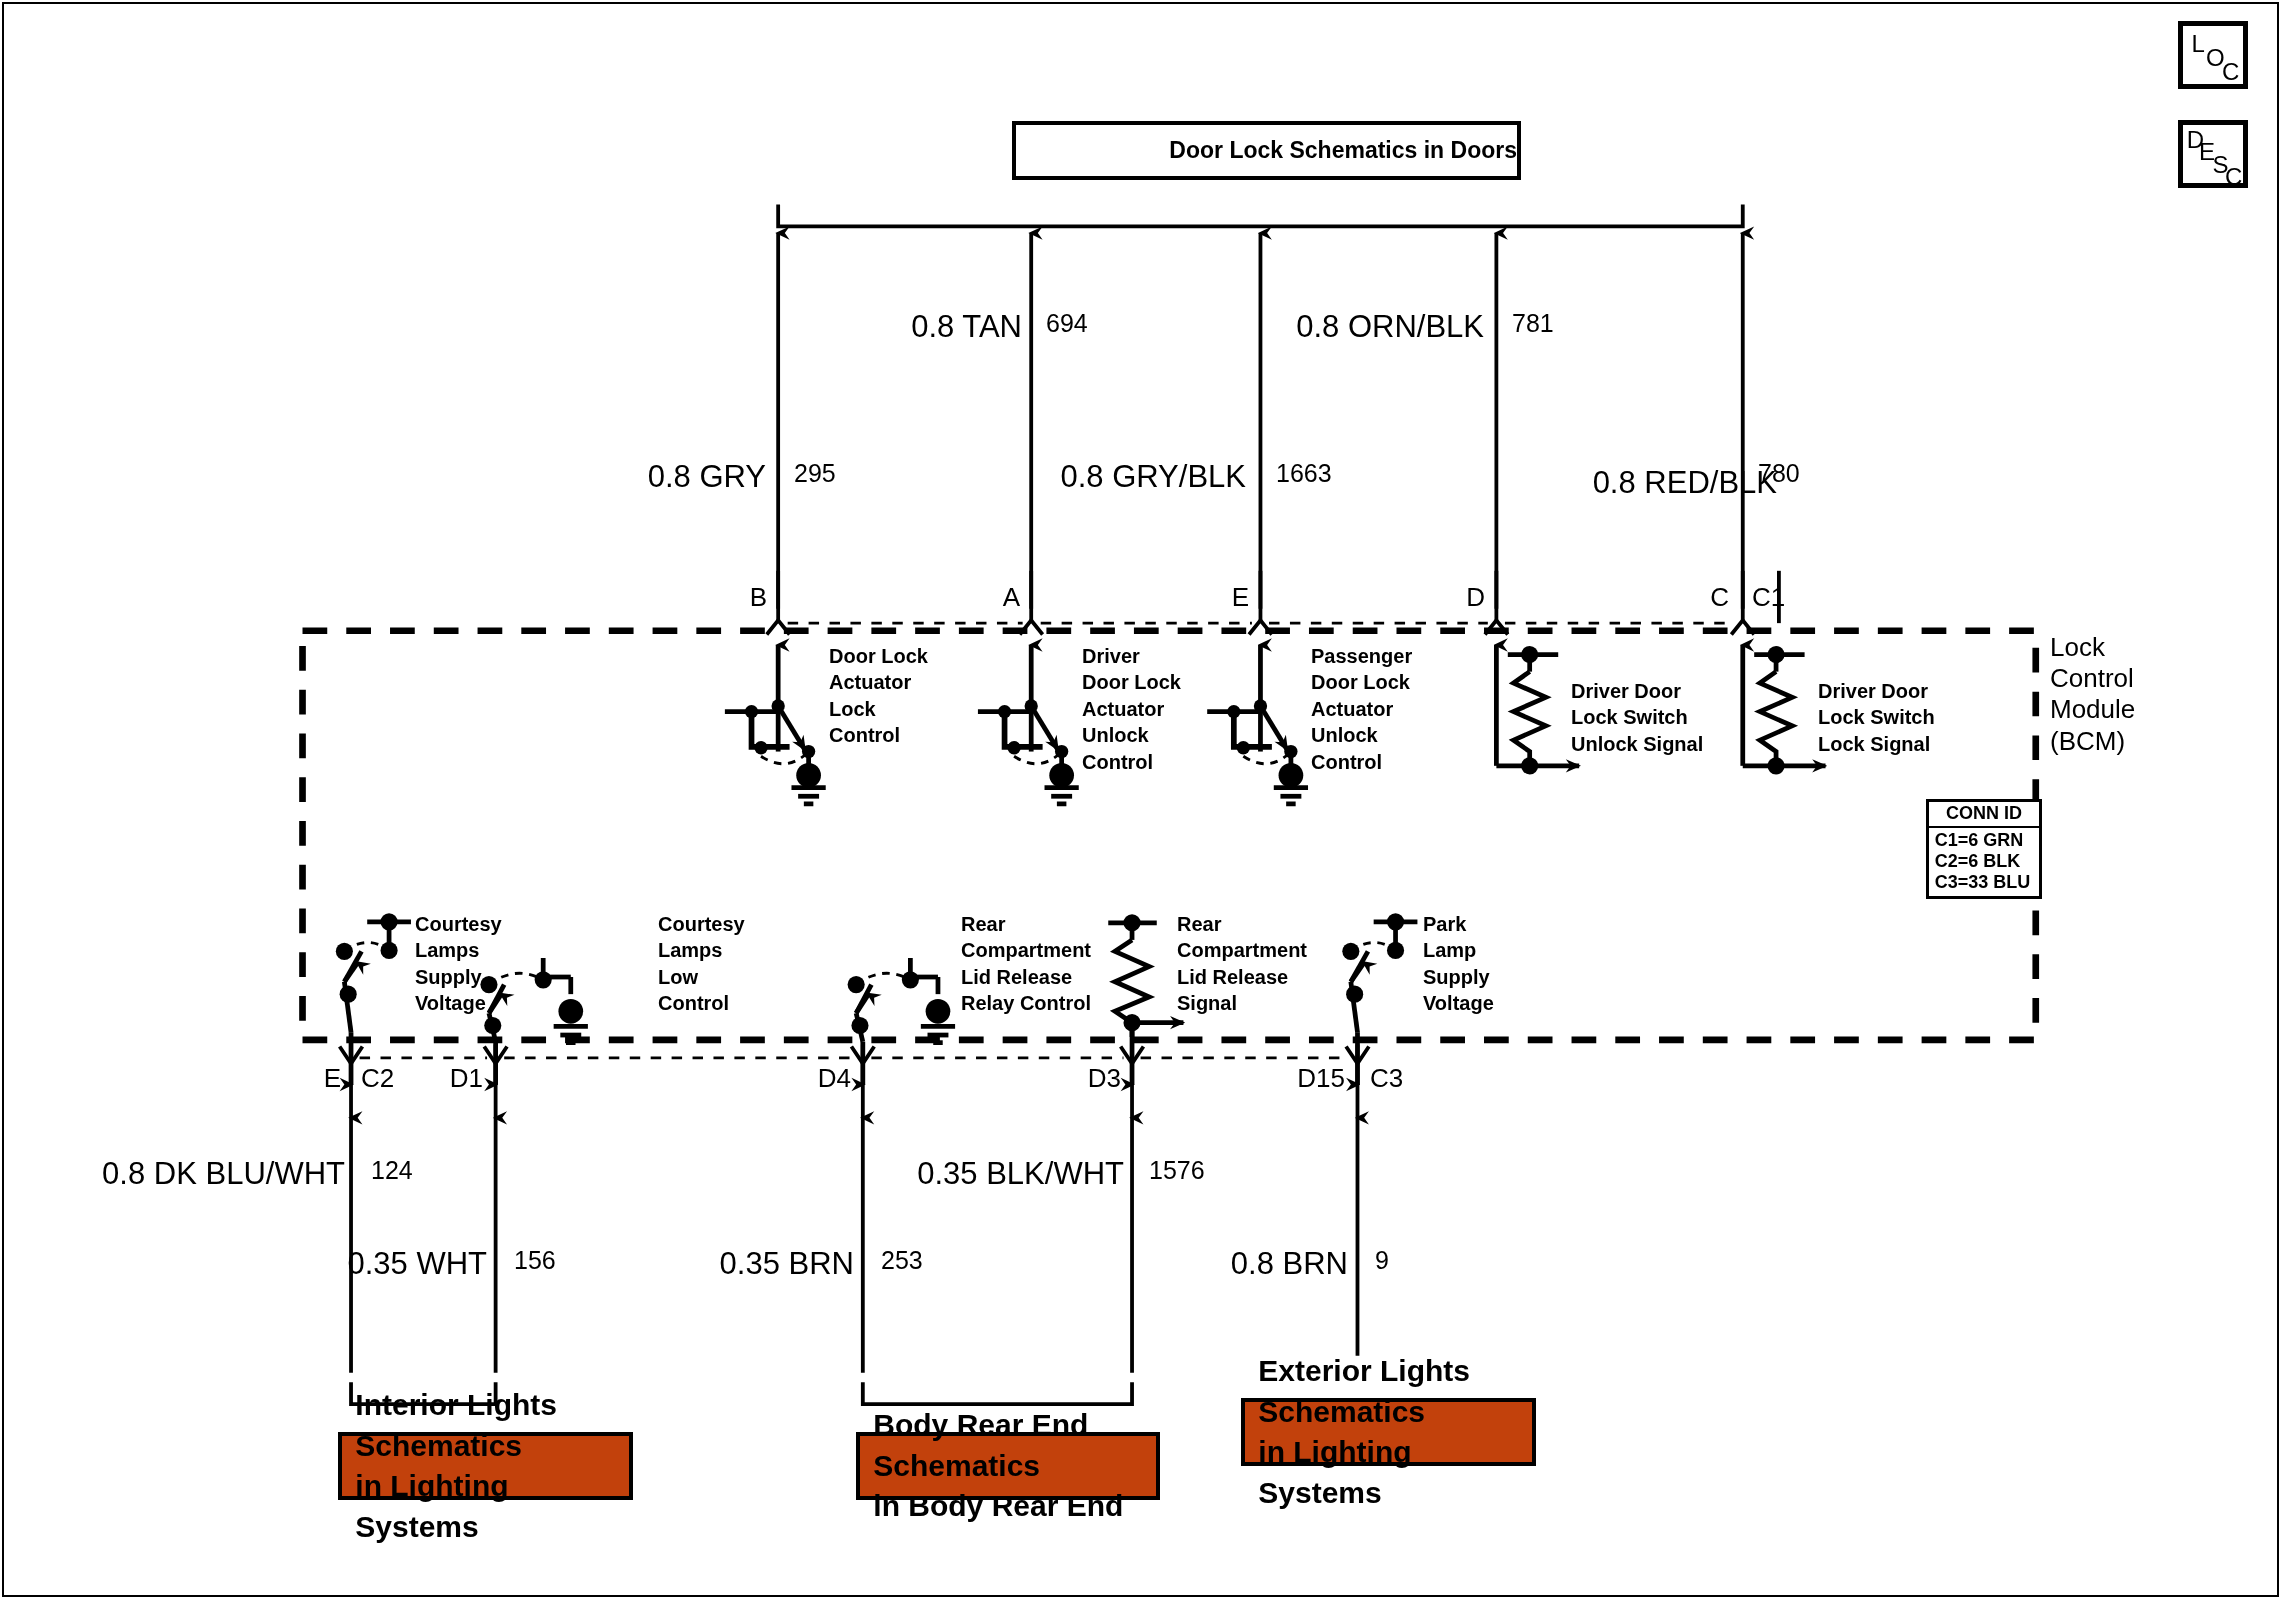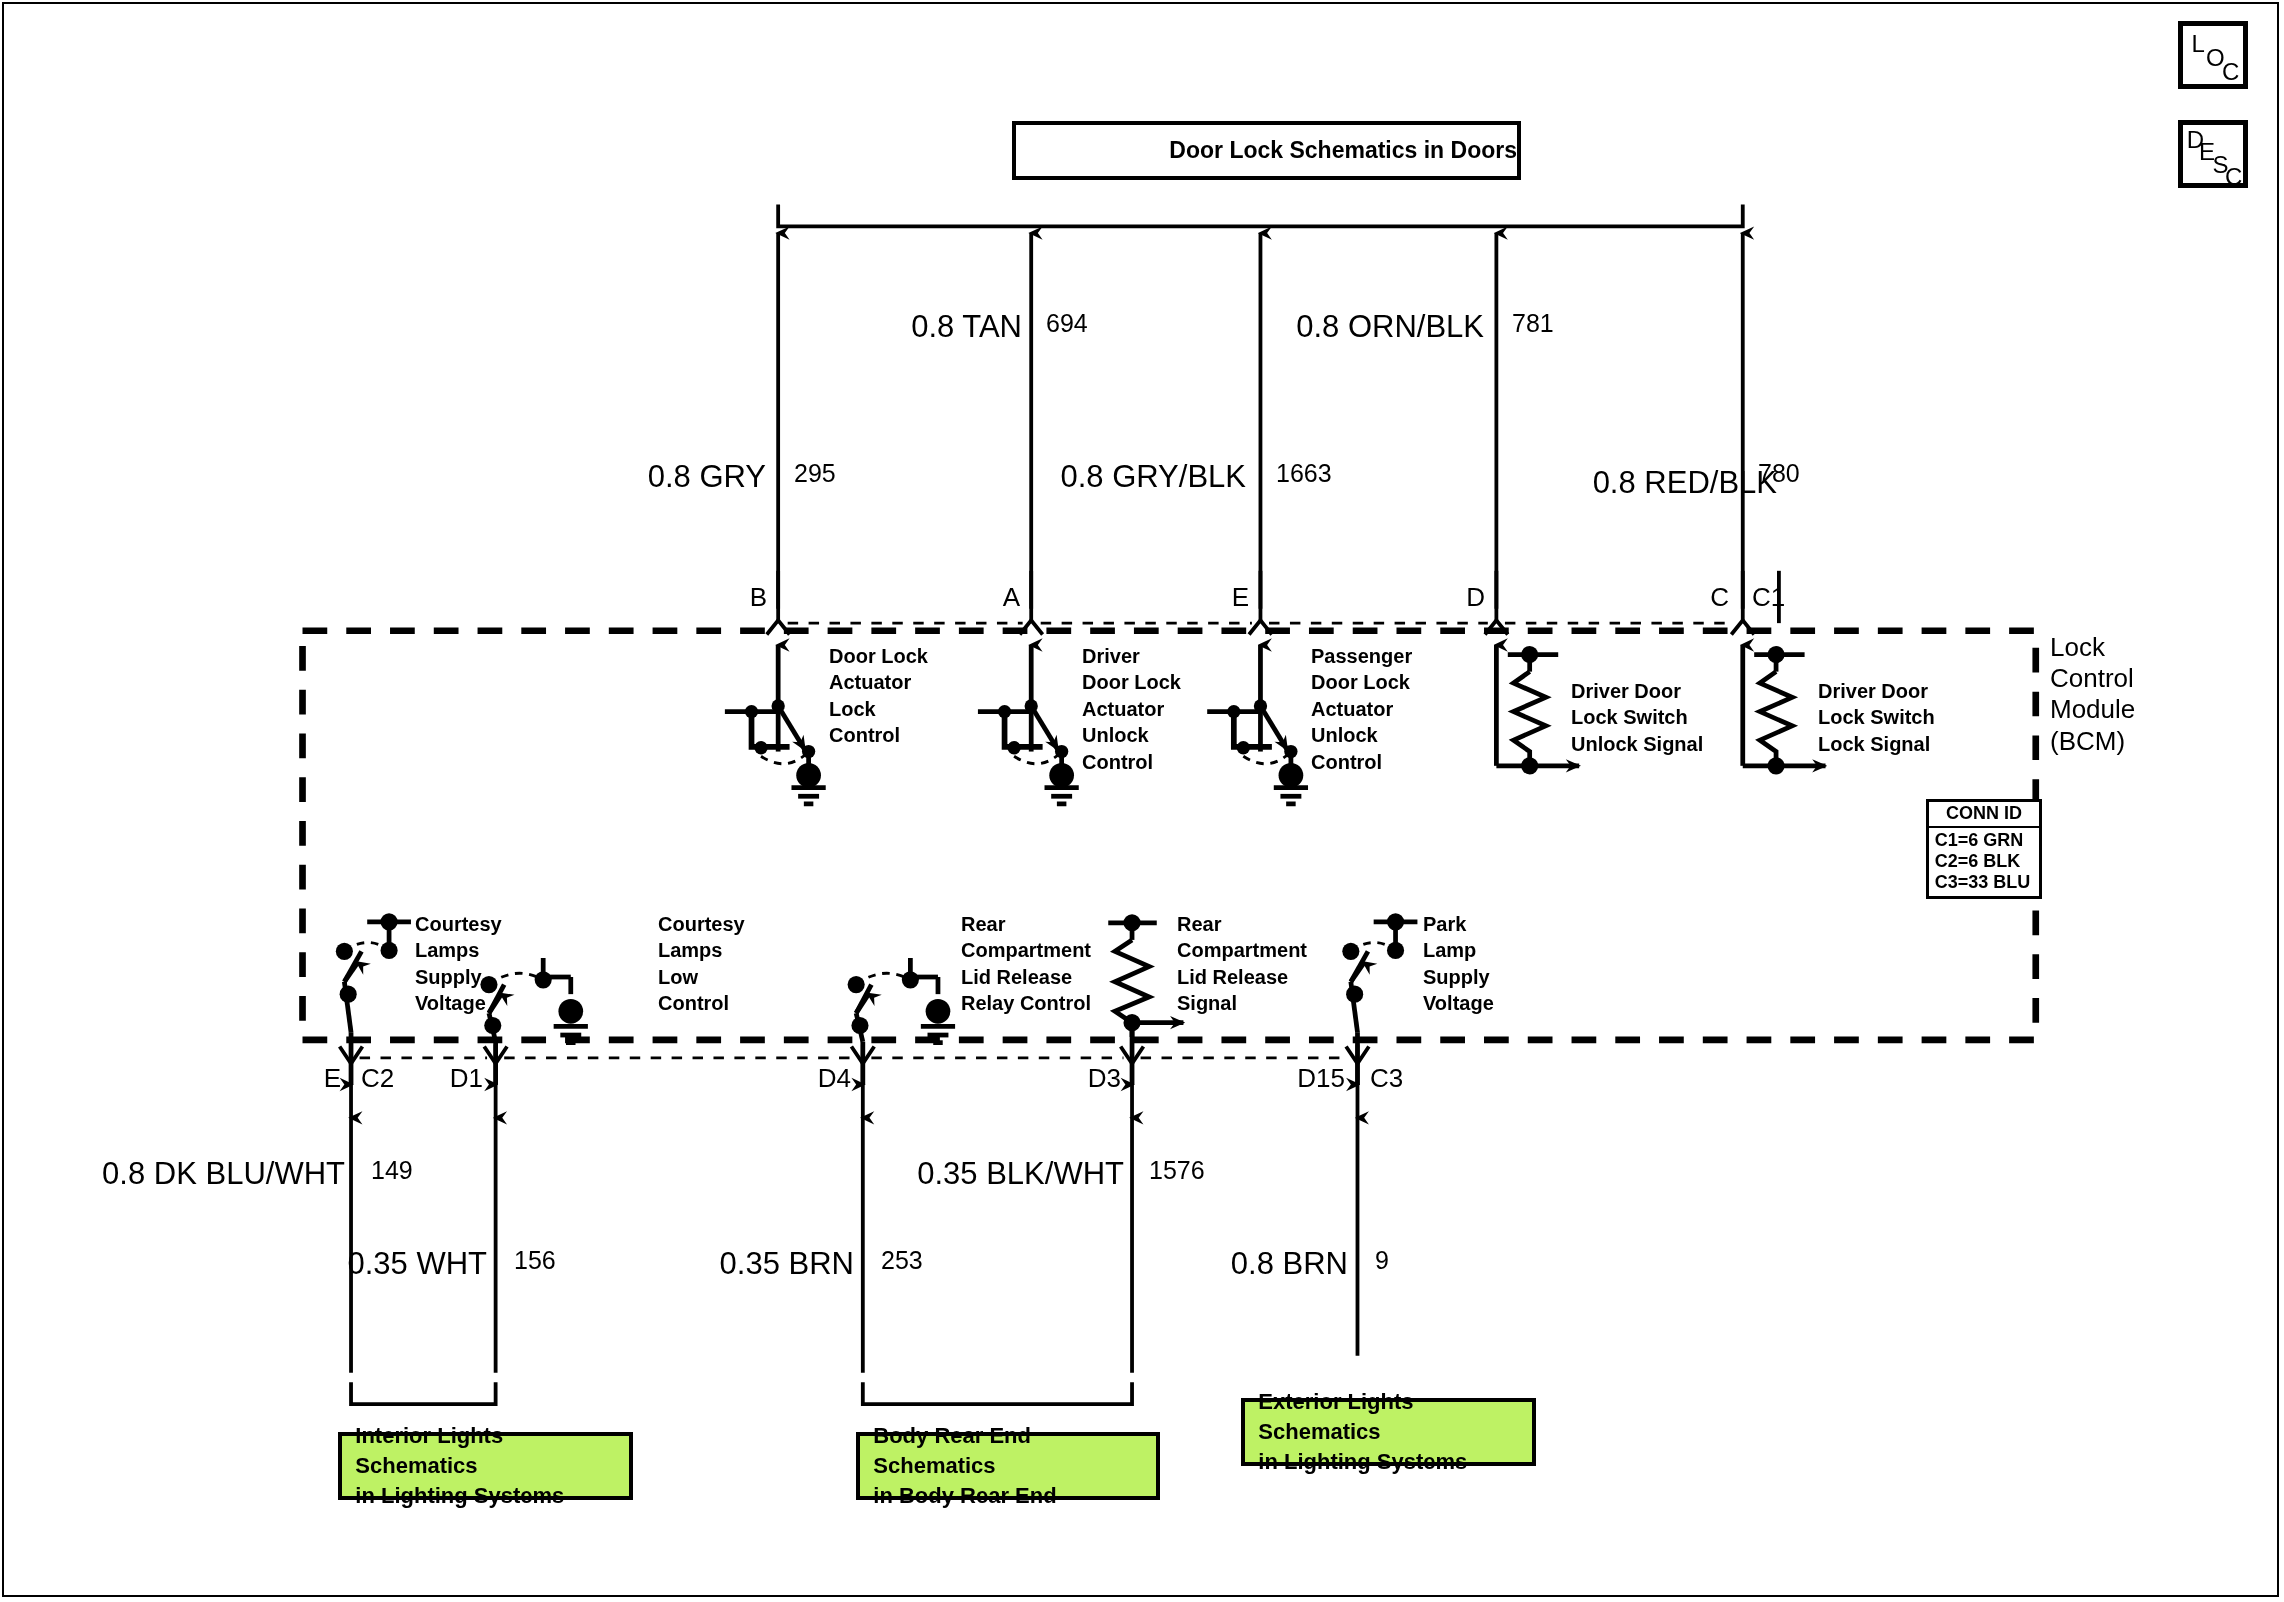--- a/index.html
+++ b/index.html
@@ -14,23 +14,23 @@
   
   .refbox{position:absolute;width:70px;height:68px;border:5.7px solid #000;
           background:#fff;box-sizing:border-box;}
   .refbox span{position:absolute;font-size:24px;font-weight:400;line-height:1;
                font-family:"Liberation Sans", sans-serif;}
 
   
   .titlebox{position:absolute;border:4.8px solid #000;background:#fff;
             box-sizing:border-box;display:flex;align-items:center;
             justify-content:center;font-size:23px;font-weight:700;}
-  .destbox{position:absolute;border:4.8px solid #000;background:#bef264;
+  .destbox{position:absolute;border:4.8px solid #000;background:#c2410c;
            box-sizing:border-box;display:flex;flex-direction:column;
-           justify-content:center;padding-left:13.3px;font-size:22px;font-weight:700;
+           justify-content:center;padding-left:13.3px;font-size:30px;font-weight:700;
            line-height:1.35;}
 
   
   #connid{position:absolute;border:3.8px solid #000;background:#fff;box-sizing:border-box;
           width:116px;}
   #connid .hdr{border-bottom:2.9px solid #000;text-align:center;font-size:18px;
                font-weight:700;padding:1px 0 1.9px;}
   #connid .rows{padding:1.9px 3.8px 2.9px 5.7px;font-size:18px;font-weight:700;line-height:1.18;}
 
   
@@ -416,21 +416,21 @@
   <div class="pinlabel" style="left:418px;top:1063px;width:65px;">D1</div>
 
   <div class="pinlabel" style="left:786px;top:1063px;width:65px;">D4</div>
 
   <div class="pinlabel" style="left:1056px;top:1063px;width:65px;">D3</div>
 
   <div class="pinlabel" style="left:1261px;top:1063px;width:84px;">D15</div>
   <div class="connlabel" style="left:1370px;top:1063px;">C3</div>
 
   <div class="wlabel" style="left:86px;top:1156px;width:259px;">0.8 DK BLU/WHT</div>
-  <div class="wnum" style="left:371px;top:1156px;">149</div>
+  <div class="wnum" style="left:371px;top:1156px;">124</div>
 
   <div class="wlabel" style="left:276px;top:1246px;width:211px;">0.35 WHT</div>
   <div class="wnum" style="left:514px;top:1246px;">156</div>
 
   <div class="wlabel" style="left:645px;top:1246px;width:209px;">0.35 BRN</div>
   <div class="wnum" style="left:881px;top:1246px;">253</div>
 
   <div class="wlabel" style="left:875px;top:1156px;width:249px;">0.35 BLK/WHT</div>
   <div class="wnum" style="left:1149px;top:1156px;">1576</div>
 

